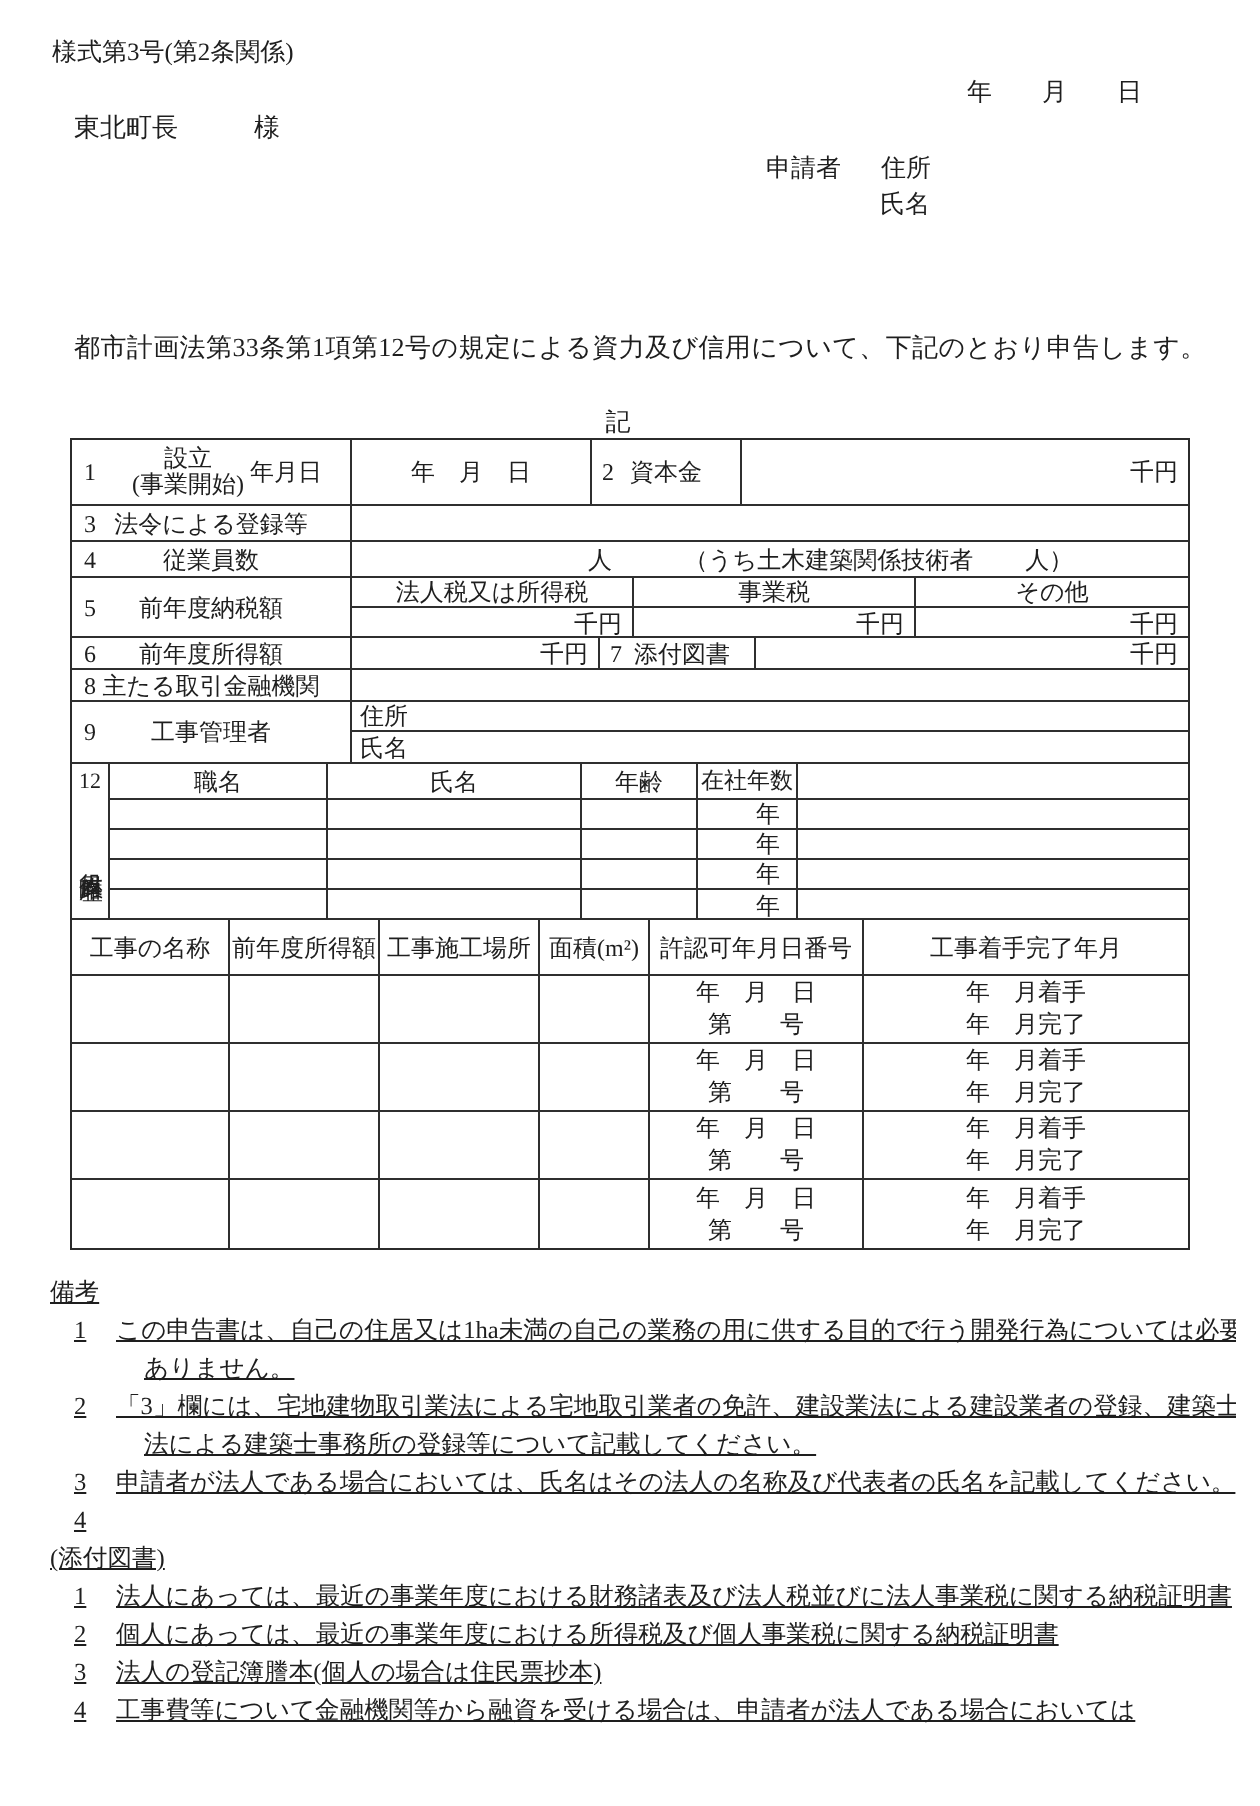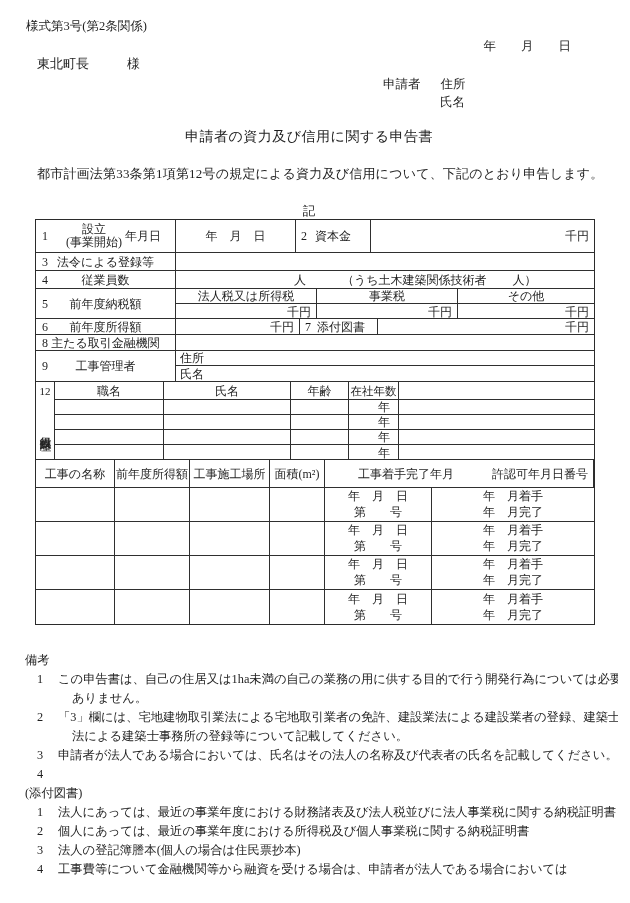--- a/index.html
+++ b/index.html
@@ -51,41 +51,40 @@
   .estab { text-align:center; line-height:13px; font-size:12px; }
   .inline-pair { justify-content:flex-start; padding-left:5px; gap:8px; }
   .emp-row { justify-content:flex-start; }
   .emp-unit { margin-left:118px; }
   .emp-paren { margin-left:36px; }
   .emp-paren-close { margin-left:26px; }
   .two-line { flex-direction:column; justify-content:center; line-height:15px; gap:1px; }
   .year-cell { justify-content:flex-end; padding-right:8px; }
 
   
-  .notes { position:absolute; left:25px; top:651px; width:590px; font-size:12.3px; line-height:19px; }
+  .notes { position:absolute; left:25px; top:637px; width:590px; font-size:12.3px; line-height:19px;text-decoration:underline; }
   .note-line { display:flex; white-space:nowrap; }
   .note-line .n { flex:0 0 21px; padding-left:0; text-align:left; }
   .indent-item { padding-left:12px; }
   .indent-cont { padding-left:47px; }
 </style>
 </head>
 <body>
 
 <div class="page">
 
   <div class="abs form-number">様式第3号(第2条関係)</div>
   <div class="abs date-line">年　　月　　日</div>
   <div class="abs addressee-line">
     <span>東北町長</span><span class="addressee-suffix">様</span>
   </div>
   <div class="abs applicant-line">
     <span>申請者</span><span class="applicant-address">住所</span>
   </div>
   <div class="abs applicant-name">氏名</div>
-  <div class="abs doc-title">申請者の資力及び信用に関する申告書</div>
   <div class="abs intro">都市計画法第33条第1項第12号の規定による資力及び信用について、下記のとおり申告します。</div>
   <div class="abs table-heading">記</div>
 
   <div class="tbl">
 
     <div class="grp" style="height:33px">
       <div class="cell leftlab">
         <span class="num">1</span>
         <div class="estab-wrap">
           <div class="estab">
@@ -271,25 +270,25 @@
             </div>
           <div class="cell" style="width:75px">
               <span>前年度所得額</span>
             </div>
           <div class="cell" style="width:80px">
               <span>工事施工場所</span>
             </div>
           <div class="cell" style="width:55px">
               <span>面積(m²)</span>
             </div>
+          <div class="cell" style="width:107px">
+              <span>許認可年月日番号</span>
+            </div>
           <div class="cell last" style="flex:1">
               <span>工事着手完了年月</span>
-            </div>
-          <div class="cell" style="width:107px">
-              <span>許認可年月日番号</span>
             </div>
         </div>
 
         <div class="srow" style="height:34px">
           <div class="cell" style="width:79px"></div>
           <div class="cell" style="width:75px"></div>
           <div class="cell" style="width:80px"></div>
           <div class="cell" style="width:55px"></div>
           <div class="cell two-line" style="width:107px">
             <span>年　月　日</span>

